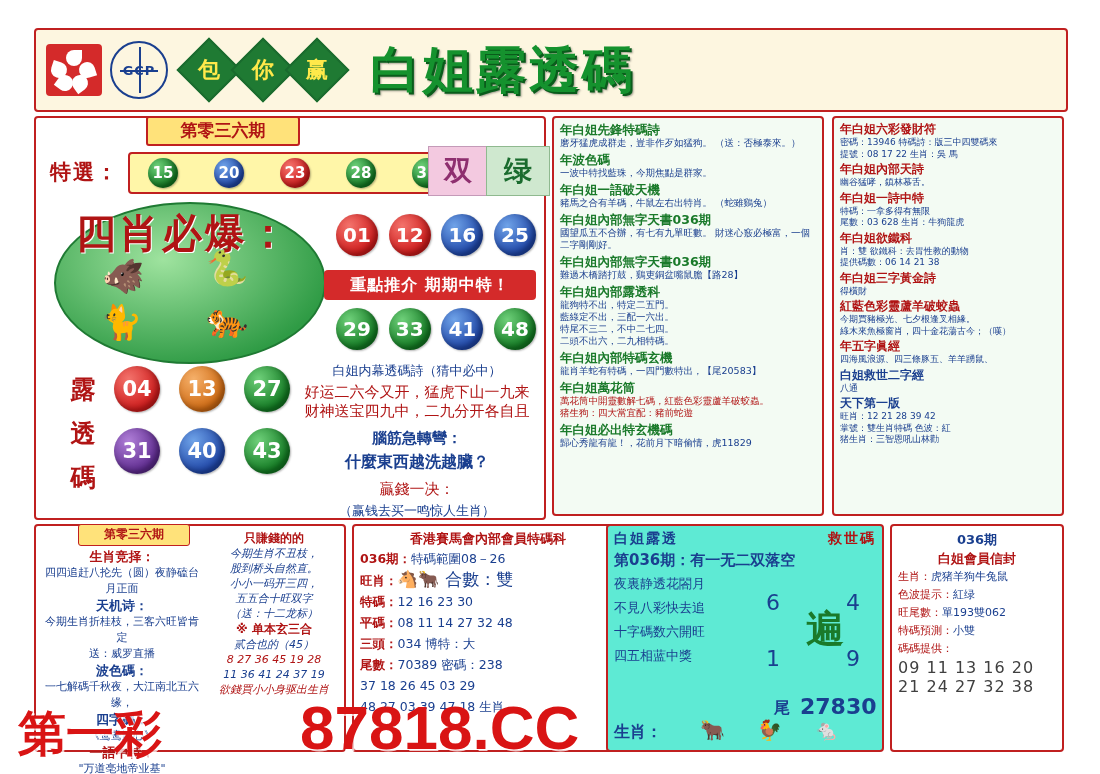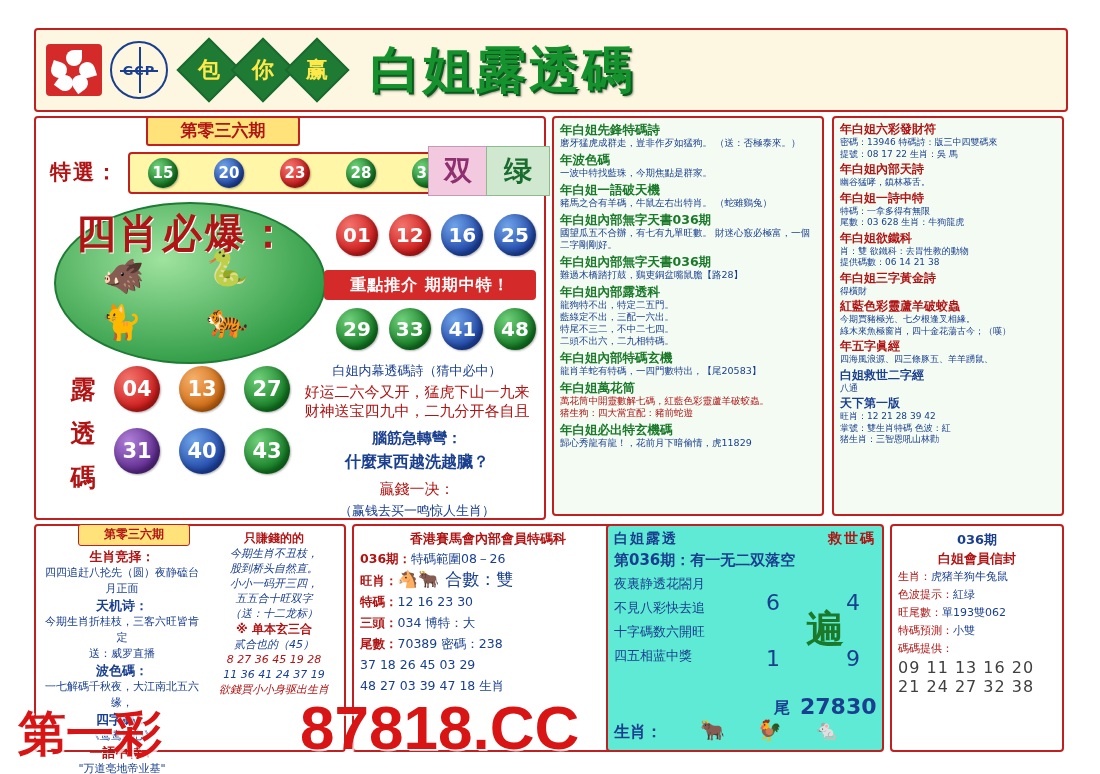--- a/index.html
+++ b/index.html
@@ -466,20 +466,21 @@
       <div class="rt">11 36 41 24 37 19</div>
       <div class="rt red">欲錢買小小身驱出生肖</div>
     </div>
   </div>
 
   <div class="panelB2">
     <div class="b2h">香港賽馬會內部會員特碼科</div>
     <div class="b2r"><span class="k">036期：</span><span>特碼範圍08－26</span></div>
     <div class="b2r"><span class="k">旺肖：</span><span class="horse">🐴🐂  合數：雙</span></div>
     <div class="b2r"><span class="k">特碼：</span><span>12 16 23 30</span></div>
+    <div class="b2r"><span class="k">平碼：</span><span>08 11 14 27 32 48</span></div>
     <div class="b2r"><span class="k">三頭：</span><span>034 博特：大</span></div>
     <div class="b2r"><span class="k">尾數：</span><span>70389 密碼：238</span></div>
     <div class="b2r"><span>37 18 26 45 03 29</span></div>
     <div class="b2r"><span>48 27 03 39 47 18 生肖</span></div>
   </div>
 
   <div class="panelB3">
     <div class="b3top">
       <div class="a">白姐露透</div>
       <div class="b">救世碼</div>

